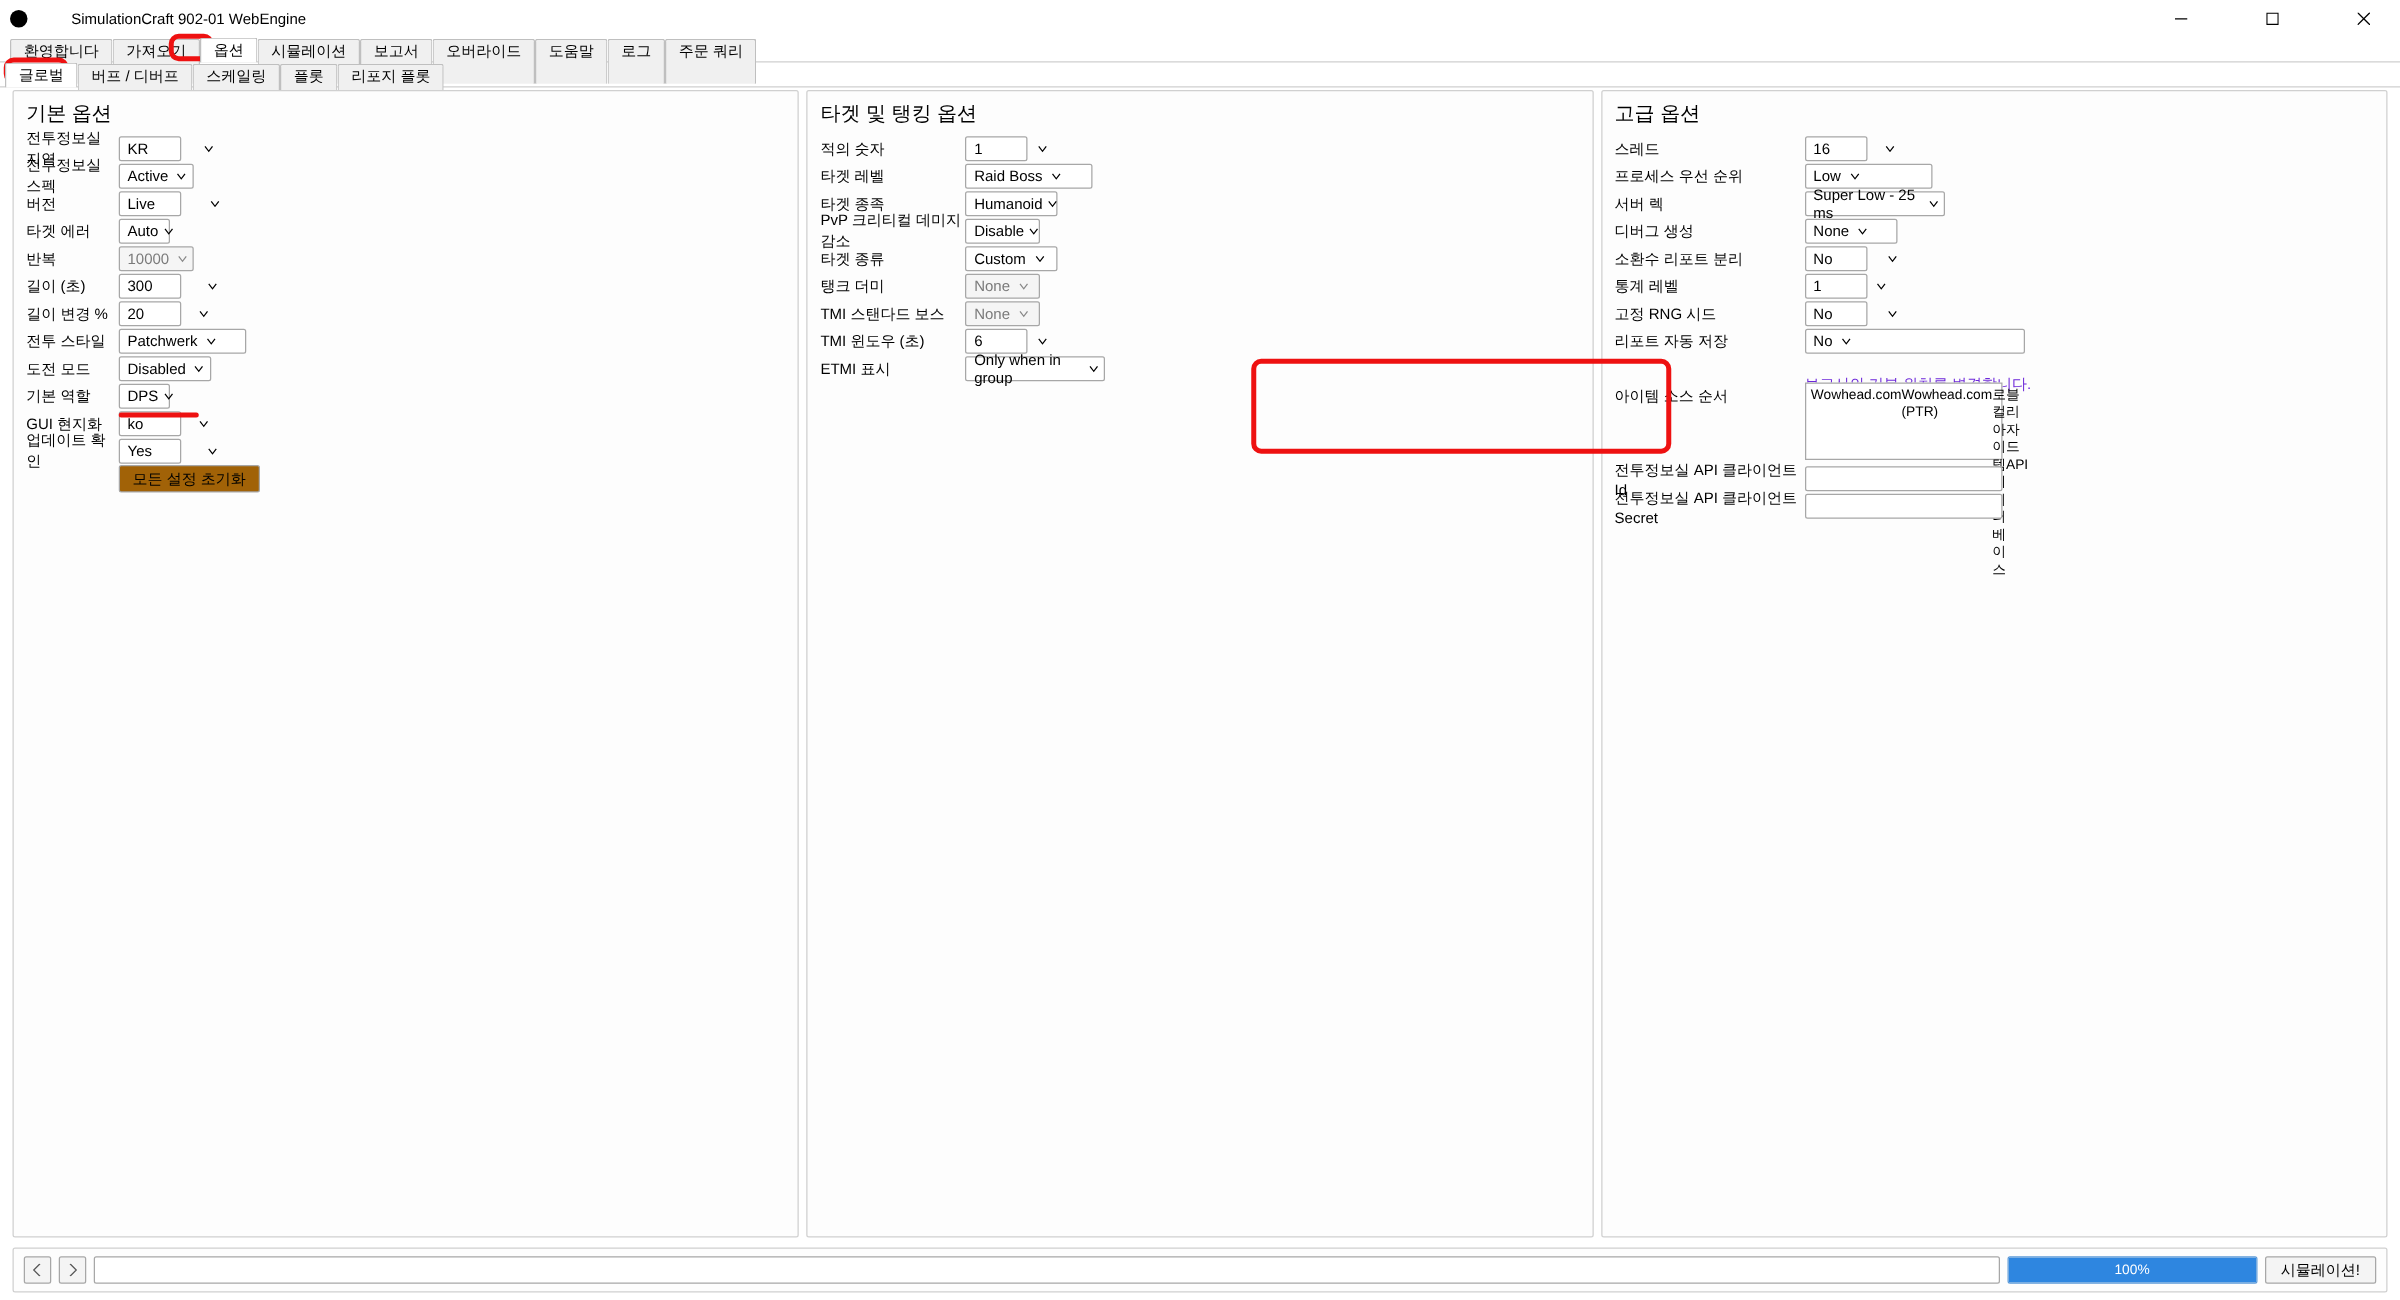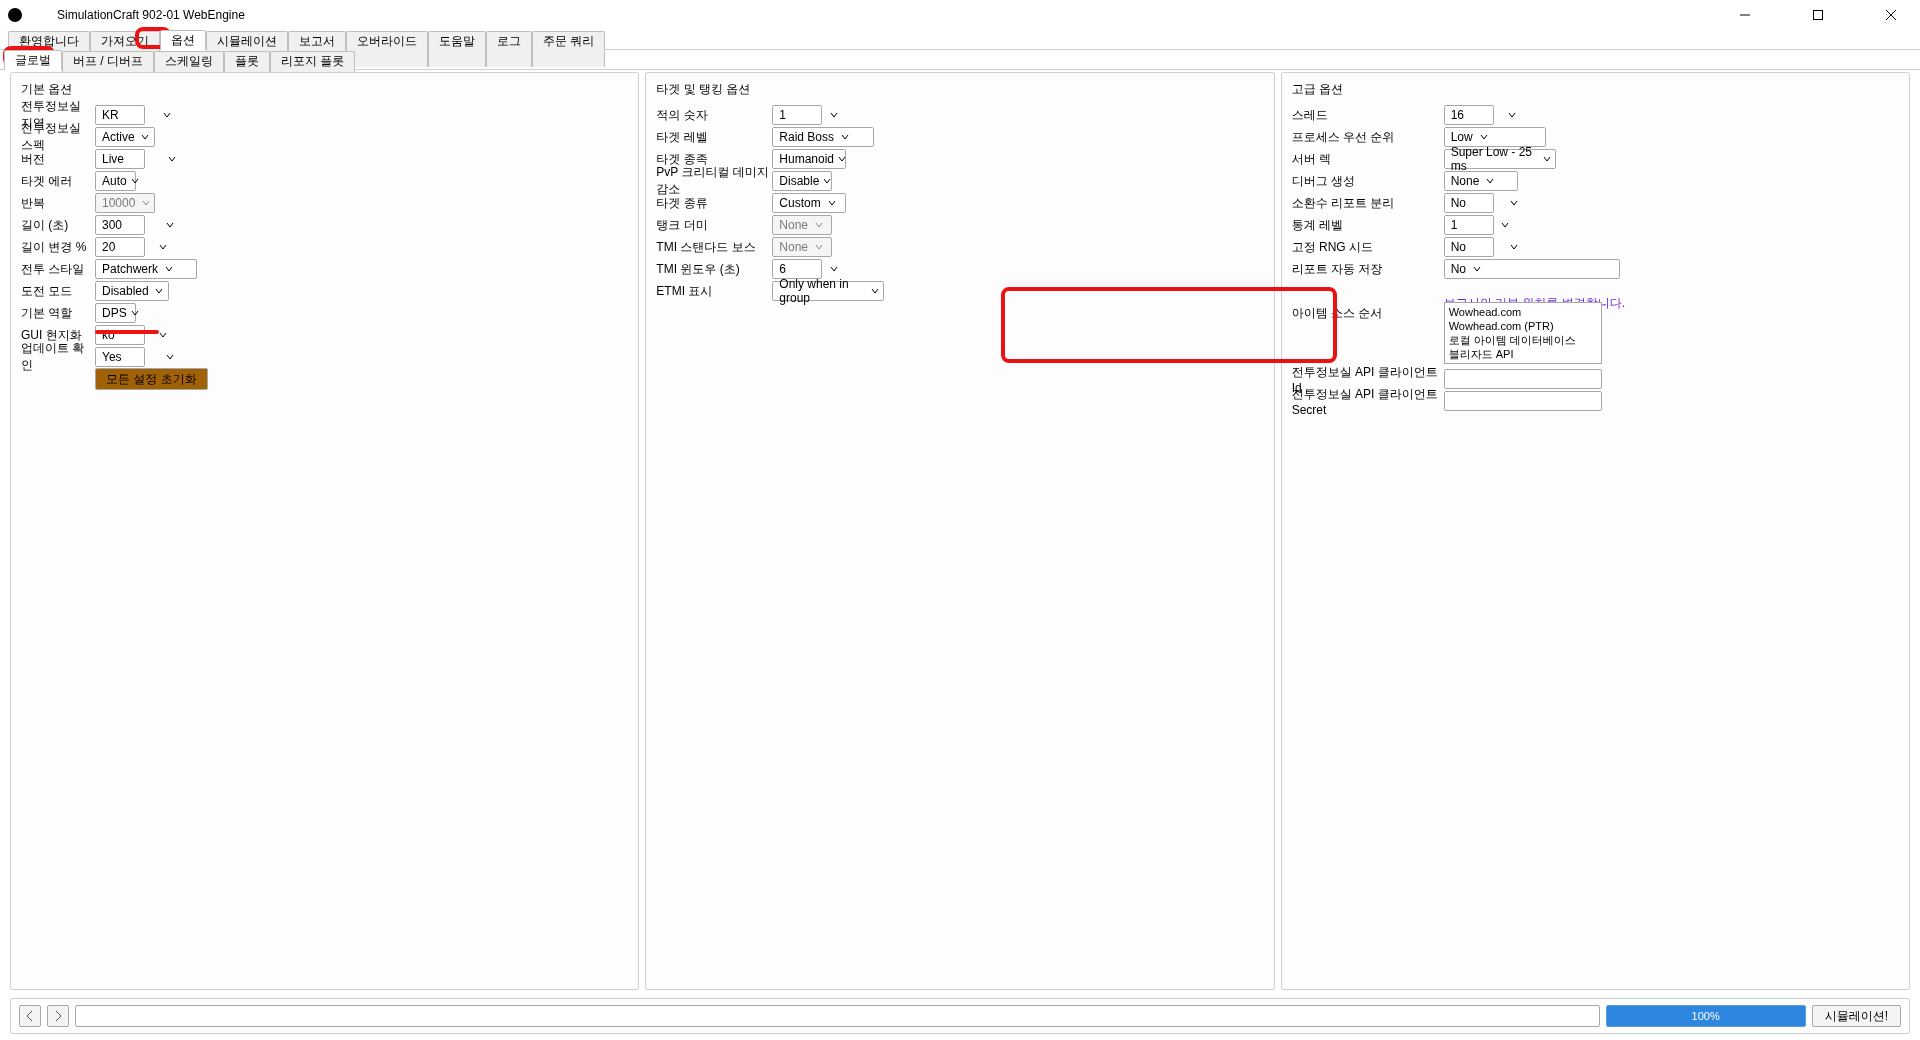--- a/index.html
+++ b/index.html
@@ -17,21 +17,21 @@
   .tabs-row { display:flex; height:20px; border-bottom:1px solid #d0d0d0; margin-top:0px; }
   .tab { padding:1px 10px 0 10px; height:36px; border:1px solid #bfbfbf; border-bottom:none; background:#f0f0f0; margin-right:0px; margin-top:1px; border-radius:2px 2px 0 0; position:relative; }
   .tab.active { background:#fff; border-color:#bfbfbf; margin-top:0; height:20px; z-index:1; }
   .tab.first { margin-left:8px; }
   .tabs-row.sub { margin-top:0; }
   .tab.subfirst { margin-left:4px; }
 
   
   .content { position:absolute; left:10px; right:10px; top:72px; bottom:50px; display:flex; gap:6px; }
   .panel { flex:1 1 0; border:1px solid #d0d0d0; border-radius:2px; padding:8px 10px; background:#fdfdfd; }
-  .panel-title { font-size:12px; margin-bottom:6px; }
+  .panel-title { font-size:16px; margin-bottom:6px; }
   .controls { display:flex; flex-direction:column; }
 
   .row { height:22px; display:flex; align-items:center; }
   .row .lbl { min-width:74px; width:74px; }
   .panel.mid .row .lbl { min-width:116px; width:116px; }
   .panel.right .row .lbl { min-width:152px; width:152px; }
 
   .sel { height:20px; border:1px solid #a7a7a7; border-radius:2px; background:#fff; display:inline-flex; align-items:center; padding:0 2px 0 6px; }
   .sel.disabled { color:#7a7a7a; background:#f5f5f5; }
   .sel .txt { padding-right:4px; }
@@ -44,21 +44,21 @@
   .w74  { width:74px; }
   .w102 { width:102px; }
   .w112 { width:112px; }
   .w176 { width:176px; }
 
   .btn { height:22px; border:1px solid #a7a7a7; border-radius:2px; background:#a16207; padding:0 10px; display:inline-flex; align-items:center; }
 
   .text-in { height:20px; border:1px solid #a7a7a7; border-radius:2px; background:#fff; padding:0 4px; }
   .text-link { color:#6d28d9;margin-top:24px; }
 
-  .listbox { border:1px solid #a7a7a7; background:#fff; width:158px; height:62px; padding:2px 4px; display:flex; flex-direction:column; justify-content:flex-start; }
+  .listbox { border:1px solid #a7a7a7; background:#fff; width:158px; height:62px; padding:2px 4px; display:flex; flex-direction:row; justify-content:flex-start; }
   .listbox .li { height:14px; line-height:14px; font-size:11px; }
 
   
   .bottombar { position:absolute; left:10px; right:10px; bottom:6px; height:36px; border:1px solid #d0d0d0; border-radius:2px; background:#fdfdfd; display:flex; align-items:center; padding:6px 8px; gap:6px; }
   .bottombar .navbtn { width:22px; height:22px; border:1px solid #a7a7a7; border-radius:2px; background:#f4f4f4; display:flex; align-items:center; justify-content:center; }
   .bottombar .url { flex:1; height:22px; border:1px solid #a7a7a7; border-radius:2px; background:#fff; }
   .bottombar .progress { width:200px; height:22px; border:1px solid #5e9bd8; border-radius:2px; background:linear-gradient(#2e86e0,#2e86e0); color:#fff; display:flex; align-items:center; justify-content:center; font-size:11px; }
   .bottombar .runbtn { height:22px; border:1px solid #a7a7a7; border-radius:2px; background:#f4f4f4; padding:0 12px; display:flex; align-items:center; }
 
   

